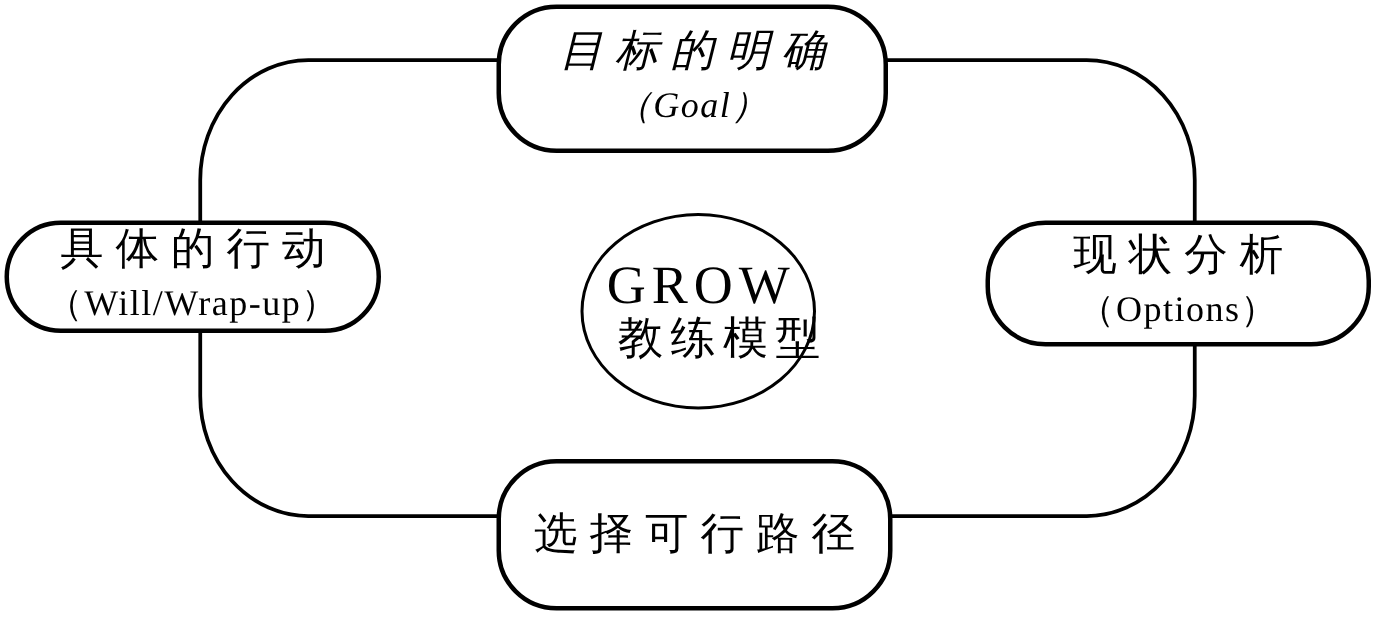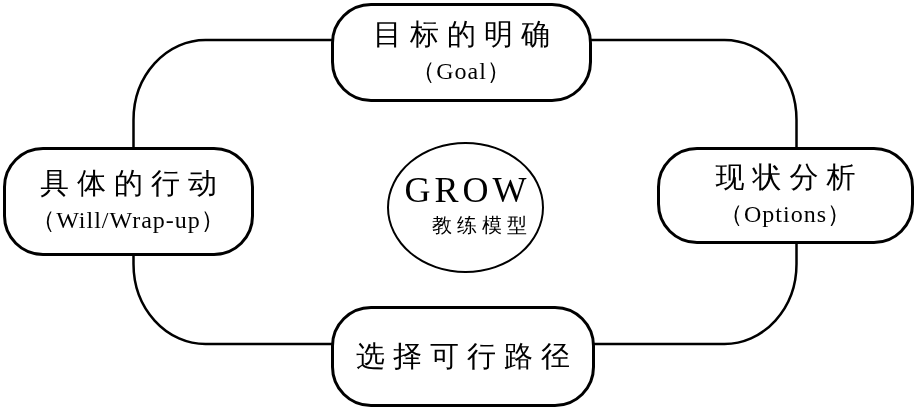--- a/index.html
+++ b/index.html
@@ -40,23 +40,23 @@
     font-size: 29px;
     letter-spacing: 8px;
     text-indent: 8px; 
     white-space: nowrap;
   }
   .node .en {
     font-size: 24px;
     letter-spacing: 1px;
     white-space: nowrap;
   }
-  .node-top    { left: 331px; top: 3px;   width: 261px; height: 99px; }
-  .node-left   { left: 3px;   top: 147px; width: 251px; height: 109px; text-align: center; }
-  .node-right  { left: 657px; top: 147px; width: 257px; height: 97px; }
+  .node-top    { left: 331px; top: 3px;   width: 261px; height: 99px; font-style: italic; }
+  .node-left   { left: 3px;   top: 147px; width: 251px; height: 75px; text-align: center; }
+  .node-right  { left: 657px; top: 147px; width: 257px; height: 84px; }
   .node-bottom { left: 331px; top: 306px; width: 264px; height: 101px; }
   .center-circle {
     position: absolute;
     left: 387px;
     top: 142px;
     width: 157px;
     height: 131px;
     box-sizing: border-box;
     background: #ffffff;
     border: 2.6px solid #000000;
@@ -68,21 +68,21 @@
     text-align: center;
     line-height: 35px;
   }
   .center-circle .grow {
     font-size: 36px;
     letter-spacing: 4px;
     text-indent: 4px;
     white-space: nowrap;
   }
   .center-circle .zh {
-    font-size: 20px;
+    font-size: 30px;
     letter-spacing: 5px;
     text-indent: 5px;
     white-space: nowrap;
     margin-left: 28px;
   }
 </style>
 </head>
 <body>
 
 <div class="stage">

